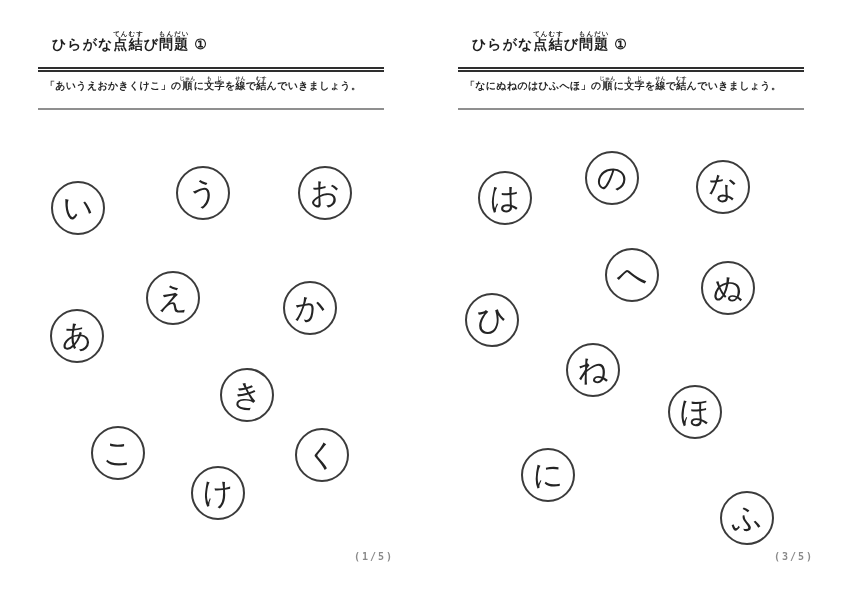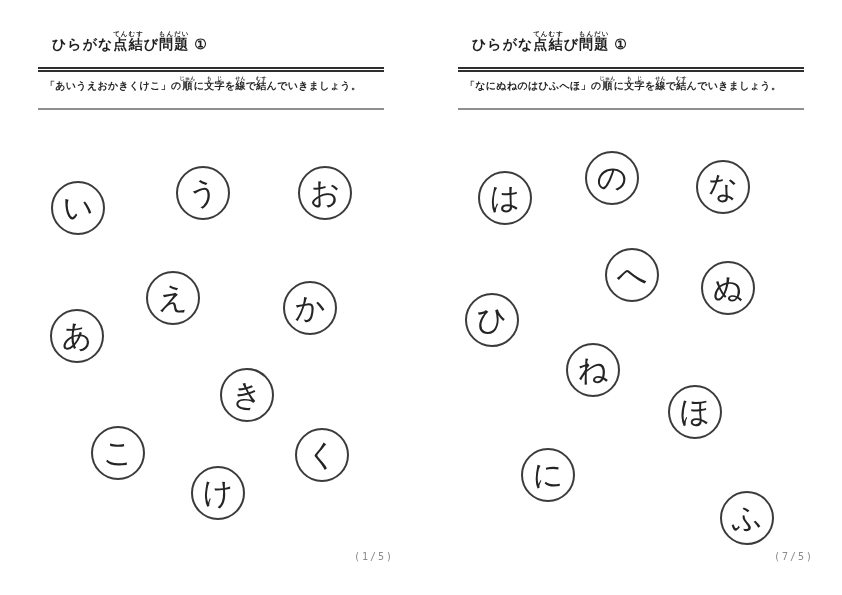--- a/index.html
+++ b/index.html
@@ -101,20 +101,21 @@
   }
 
   .pagenum {
     position: absolute;
     top: 521px;
     right: -10px;
     font-family: "DejaVu Sans Mono", monospace;
     font-size: 10px;
     letter-spacing: 2px;
     color: #8a8a8a;
+    font-weight: bold;
   }
 </style>
 </head>
 <body>
 
 <div class="stage">
 
   <section class="page page-left">
     <h1 class="title">ひらがな<ruby><span>点結</span><rt>てんむす</rt></ruby>び<ruby><span>問題</span><rt>もんだい</rt></ruby> ①</h1>
     <div class="rule rule-double"></div>
@@ -185,16 +186,16 @@
         <div class="letter-circle" style="left: 262px; top: 461px;">
           <span>ふ</span>
         </div>
         <div class="letter-circle" style="left: 147px; top: 218px;">
           <span>へ</span>
         </div>
         <div class="letter-circle" style="left: 210px; top: 355px;">
           <span>ほ</span>
         </div>
       </div>
-    <span class="pagenum">(7/5)</span>
+    <span class="pagenum">(3/5)</span>
   </section>
 
 </div>
 
 </body></html>

